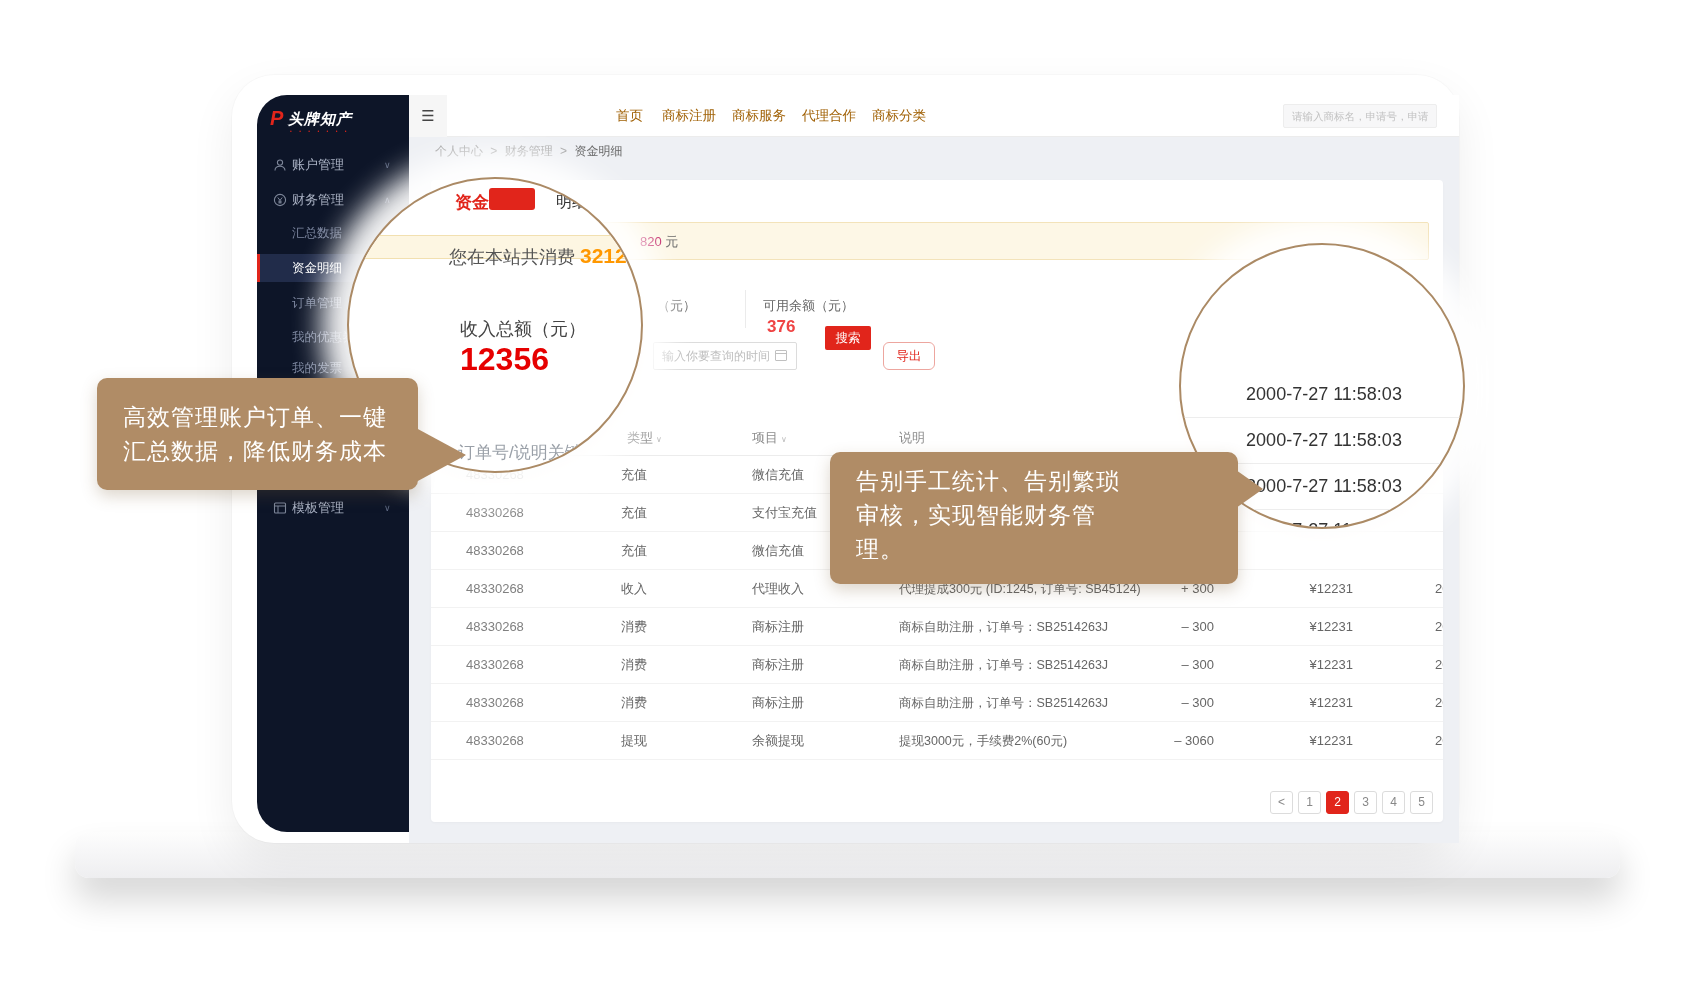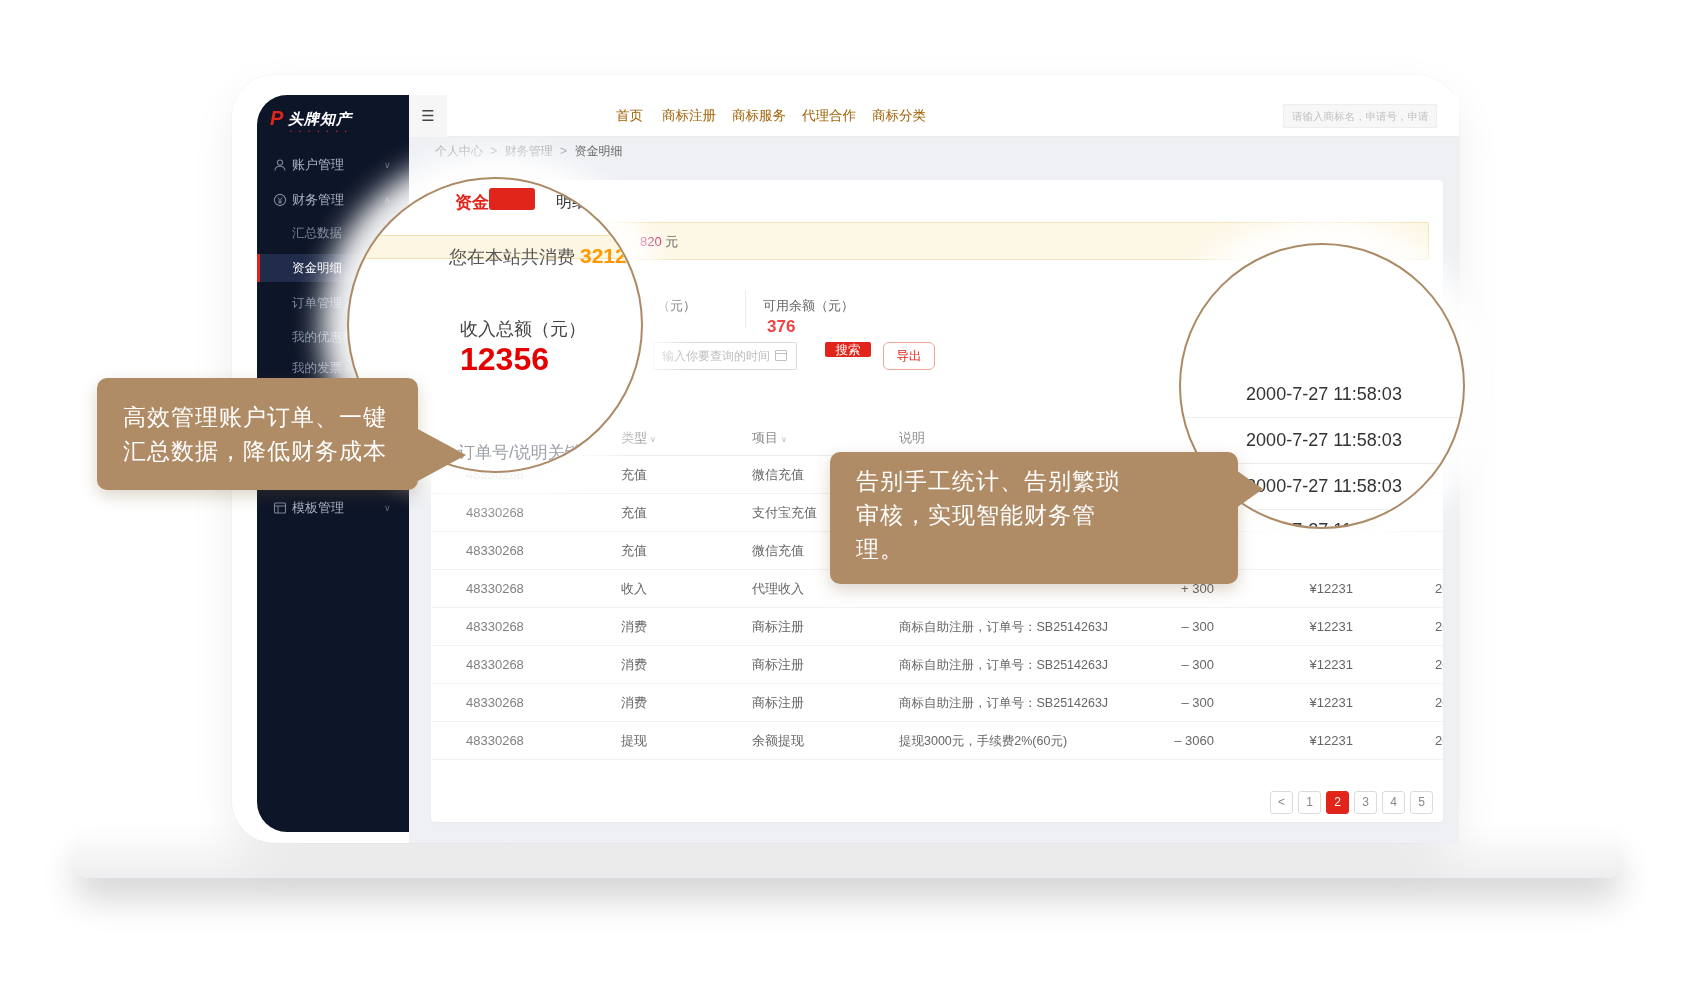--- a/index.html
+++ b/index.html
@@ -48,21 +48,21 @@
   .banner-text { left:194px; top:0; height:38px; line-height:38px; font-size:13px; color:#666; }
   .banner-text b { color:#be185d; font-weight:normal; }
   .stat-frag { left:226px; top:117px; font-size:13px; color:#666; }
   .stat-div { left:314px; top:110px; width:1px; height:38px; background:#ebebeb; }
   .stat-lbl { left:332px; top:117px; font-size:13px; color:#666; }
   .stat-val { left:336px; top:137px; font-size:17px; font-weight:bold; color:#ef4444; }
   .date-input { left:222px; top:162px; width:144px; height:28px; border:1px solid #dcdcdc; border-radius:2px; background:#fff; font-size:12px; color:#555; padding:0 24px 0 8px; outline:none; }
   .date-input::placeholder { color:#bdbdbd; }
   .cal-icon { left:344px; top:170px; width:12px; height:11px; border:1px solid #c0c0c0; border-radius:1px; }
   .cal-icon:before { content:""; position:absolute; left:0; right:0; top:2px; height:1px; background:#c0c0c0; }
-  .btn-search { left:394px; top:162px; width:46px; height:15px; background:#e1251b; color:#fff; font-size:12.5px; border:none; border-radius:2px; cursor:pointer; }
+  .btn-search { left:394px; top:146px; width:46px; height:24px; background:#e1251b; color:#fff; font-size:12.5px; border:none; border-radius:2px; cursor:pointer; }
   .btn-export { left:452px; top:162px; width:52px; height:28px; background:#fff; color:#e1251b; font-size:12.5px; border:1px solid #eda69f; border-radius:6px; cursor:pointer; }
 
   
   .thead { left:0; top:240px; width:1012px; height:36px; border-bottom:1px solid #ececec; font-size:13px; color:#8c8c8c; }
   .th { position:absolute; top:0; height:36px; line-height:36px; }
   .caret { font-size:8px; color:#bbb; margin-left:3px; }
   .trow { left:0; width:1012px; height:38px; border-bottom:1px solid #f2f2f2; font-size:13px; color:#666; }
   .td { position:absolute; top:0; height:38px; line-height:38px; white-space:nowrap; }
   .td-order { left:35px; color:#808080;text-align:right; }
   .td-type { left:190px; }
@@ -198,21 +198,21 @@
           <span class="abs stat-lbl">可用余额（元）</span>
           <span class="abs stat-val">376</span>
 
           <input class="abs date-input" placeholder="输入你要查询的时间" style="">
           <div class="abs cal-icon"></div>
           <button class="abs btn-search">搜索</button>
           <button class="abs btn-export">导出</button>
 
           <div class="abs thead">
             <span class="th" style="left:35px">订单号/说明关键字</span>
-            <span class="th" style="left:190px"><span>类型</span><span class="caret">∨</span></span>
+            <span class="th" style="left:196px"><span>类型</span><span class="caret">∨</span></span>
             <span class="th" style="left:321px"><span>项目</span><span class="caret">∨</span></span>
             <span class="th" style="left:468px">说明</span>
           </div>
 
           <div class="abs trow" style="top:276px">
             <span class="td td-order">48330268</span>
             <span class="td td-type">充值</span>
             <span class="td td-item">微信充值</span>
             <span class="td td-desc"></span>
             <span class="td td-amt"></span>
@@ -234,20 +234,21 @@
             <span class="td td-item">微信充值</span>
             <span class="td td-desc"></span>
             <span class="td td-amt"></span>
             <span class="td td-bal"></span>
             <span class="td td-time"></span>
           </div>
           <div class="abs trow" style="top:390px">
             <span class="td td-order">48330268</span>
             <span class="td td-type">收入</span>
             <span class="td td-item">代理收入</span>
+            <span class="td td-desc">代理提成300元 (ID:1245, 订单号: SB45124)</span>
             <span class="td td-amt">+ 300</span>
             <span class="td td-bal">¥12231</span>
             <span class="td td-time">2000-7-27  11:58:03</span>
           </div>
           <div class="abs trow" style="top:428px">
             <span class="td td-order">48330268</span>
             <span class="td td-type">消费</span>
             <span class="td td-item">商标注册</span>
             <span class="td td-desc">商标自助注册，订单号：SB2514263J</span>
             <span class="td td-amt">– 300</span>

